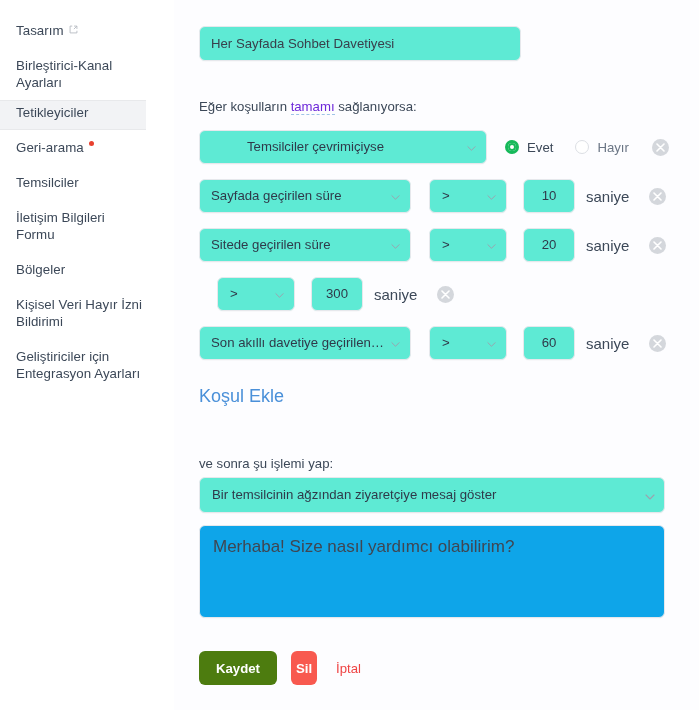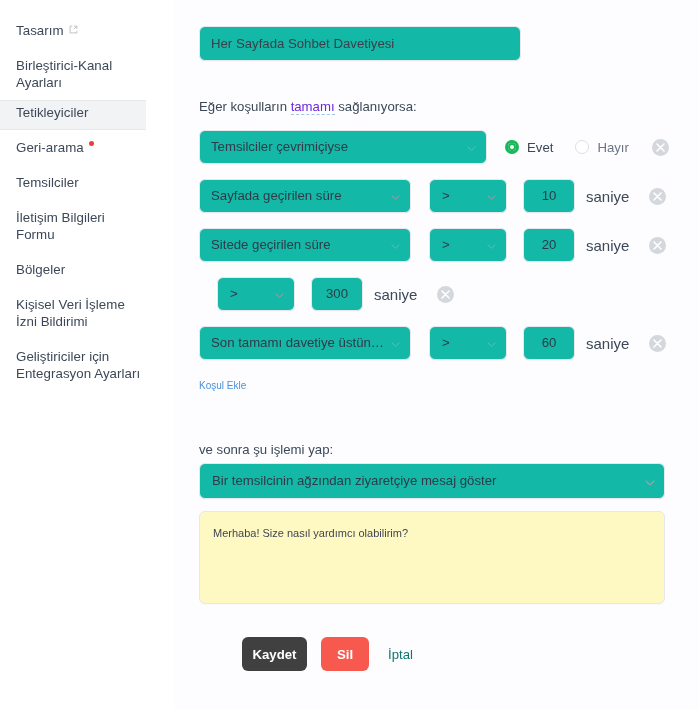--- a/index.html
+++ b/index.html
@@ -76,21 +76,21 @@
     height: 710px;
     background: #fdfdff;
     position: relative;
     padding: 26px 0 0 25px;
   }
 
   .row { display: flex; align-items: center; }
 
   
   .ctl {
-    background: #14b8a6;
+    background: #5eead4;
     border: 1px solid #e6e8ec;
     border-radius: 6px;
     height: 34px;
     font-size: 13.2px;
     color: #2f3a4a;
     display: flex;
     align-items: center;
     position: relative;
     box-shadow: 0 1px 1px rgba(16,24,40,0.025);
   }
@@ -139,21 +139,21 @@
   }
 
   #conditions { margin-top: 16px; }
 
   .cond-row {
     display: flex;
     align-items: center;
     margin-bottom: 15px;
   }
   .cond-select  { width: 212px; flex: 0 0 212px; }
-  .cond-select.wide { width: 288px; flex: 0 0 288px; }
+  .cond-select.wide { width: 288px; flex: 0 0 288px; padding-left: 36px; }
   .op-select    { width: 78px;  flex: 0 0 78px; margin-left: 18px; }
   .op-select .ctl-text { padding-left: 12px; }
   .num-input    { width: 52px;  flex: 0 0 52px; margin-left: 16px; }
   .num-input .ctl-text { padding: 0 8px; text-align: center; }
   .unit-label {
     margin-left: 11px;
     font-size: 15px;
     color: #3c4858;
     width: 62px;
     flex: 0 0 62px;
@@ -189,22 +189,22 @@
     position: relative;
     cursor: pointer;
     flex: 0 0 17px;
   }
   .remove-btn svg { position: absolute; top: 4px; left: 4px; }
   .remove-slot { width: 17px; flex: 0 0 17px; display: flex; }
   .rm-pos-b { margin-left: 1px; }
 
   #add-cond {
     display: inline-block;
-    margin-top: 3px;
-    font-size: 10px;
+    margin-top: 11px;
+    font-size: 18px;
     color: #4a90d9;
     cursor: pointer;
   }
 
   
   #action-heading {
     margin-top: 49px;
     font-size: 13.2px;
     color: #3c4858;
   }
@@ -212,25 +212,25 @@
     margin-top: 6px;
     width: 466px;
     height: 36px;
   }
   #action-select .ctl-text { padding-left: 12px; line-height: 34px; }
 
   #message-area {
     margin-top: 12px;
     width: 466px;
     height: 93px;
-    background: #fef9c3;
+    background: #0ea5e9;
     border: 1px solid #e6e8ec;
     border-radius: 6px;
     padding: 12px 13px;
-    font-size: 11px;
+    font-size: 17px;
     color: #3f4652;
     line-height: 18px;
     box-shadow: 0 1px 1px rgba(16,24,40,0.02);
     overflow: hidden;
     cursor: text;
   }
 
   
   #footer {
     display: flex;
@@ -243,47 +243,47 @@
     border: none;
     font-size: 13.2px;
     font-weight: bold;
     color: #fff;
     cursor: pointer;
     font-family: "Liberation Sans", sans-serif;
     display: flex;
     align-items: center;
     justify-content: center;
   }
-  #btn-save   { width: 65px; background: #404040; margin-left: 43px; }
-  #btn-delete { width: 48px; background: #f8594f; margin-left: 14px; }
+  #btn-save   { width: 78px; background: #4d7c0f; }
+  #btn-delete { width: 26px; background: #f8594f; margin-left: 14px; }
   #btn-cancel {
     margin-left: 19px;
     font-size: 13.2px;
-    color: #0f766e;
+    color: #ef4444;
     cursor: pointer;
   }
 </style>
 </head>
 <body>
 
 <div id="app">
 
   <nav id="sidebar">
       <div class="nav-item"><span class="nav-label">Tasarım</span><span class="ext-icon"><svg viewBox="0 0 10 10" width="9" height="9">
             <path d="M3.6 1.2 H1.2 V8.8 H8.8 V6.4" fill="none" stroke="#7a828e" stroke-width="1"></path>
             <path d="M5.6 1.2 H8.8 V4.4" fill="none" stroke="#7a828e" stroke-width="1"></path>
             <path d="M8.8 1.2 L5.4 4.6" stroke="#7a828e" stroke-width="1"></path>
           </svg></span></div>
       <div class="nav-item"><span class="nav-label">Birleştirici-Kanal Ayarları</span></div>
       <div class="nav-item active"><span class="nav-label">Tetikleyiciler</span></div>
       <div class="nav-item"><span class="nav-label">Geri-arama</span><span class="dot-badge"></span></div>
       <div class="nav-item"><span class="nav-label">Temsilciler</span></div>
       <div class="nav-item"><span class="nav-label">İletişim Bilgileri Formu</span></div>
       <div class="nav-item"><span class="nav-label">Bölgeler</span></div>
-      <div class="nav-item"><span class="nav-label">Kişisel Veri İşleme İzni Bildirimi</span></div>
+      <div class="nav-item"><span class="nav-label">Kişisel Veri Hayır İzni Bildirimi</span></div>
       <div class="nav-item"><span class="nav-label">Geliştiriciler için Entegrasyon Ayarları</span></div>
     </nav>
 
   <main id="main">
 
     
     <div id="title-row" class="row">
       <div id="title-input" class="ctl">
         <span class="ctl-text">Her Sayfada Sohbet Davetiyesi</span>
       </div>
@@ -398,21 +398,21 @@
           <div class="remove-slot rm-pos-b">
             <div class="remove-btn">
               <svg viewBox="0 0 9 9" width="9" height="9">
                 <path d="M1 1 L8 8 M8 1 L1 8" stroke="#ffffff" stroke-width="1.6" stroke-linecap="round"></path>
               </svg>
             </div>
           </div>
         </div>
         <div class="cond-row">
           <div class="ctl cond-select">
-            <span class="ctl-text">Son tamamı davetiye üstünden ...</span>
+            <span class="ctl-text">Son akıllı davetiye geçirilen ...</span>
             <span class="chev">
               <svg viewBox="0 0 10 10" width="9" height="9">
                 <path d="M1 3 L5 7 L9 3" fill="none" stroke="#9aa3ae" stroke-width="1.1" stroke-linecap="round" stroke-linejoin="round"></path>
               </svg>
             </span>
           </div>
           <div class="ctl op-select">
             <span class="ctl-text">&gt;</span>
             <span class="chev">
               <svg viewBox="0 0 10 10" width="9" height="9">

